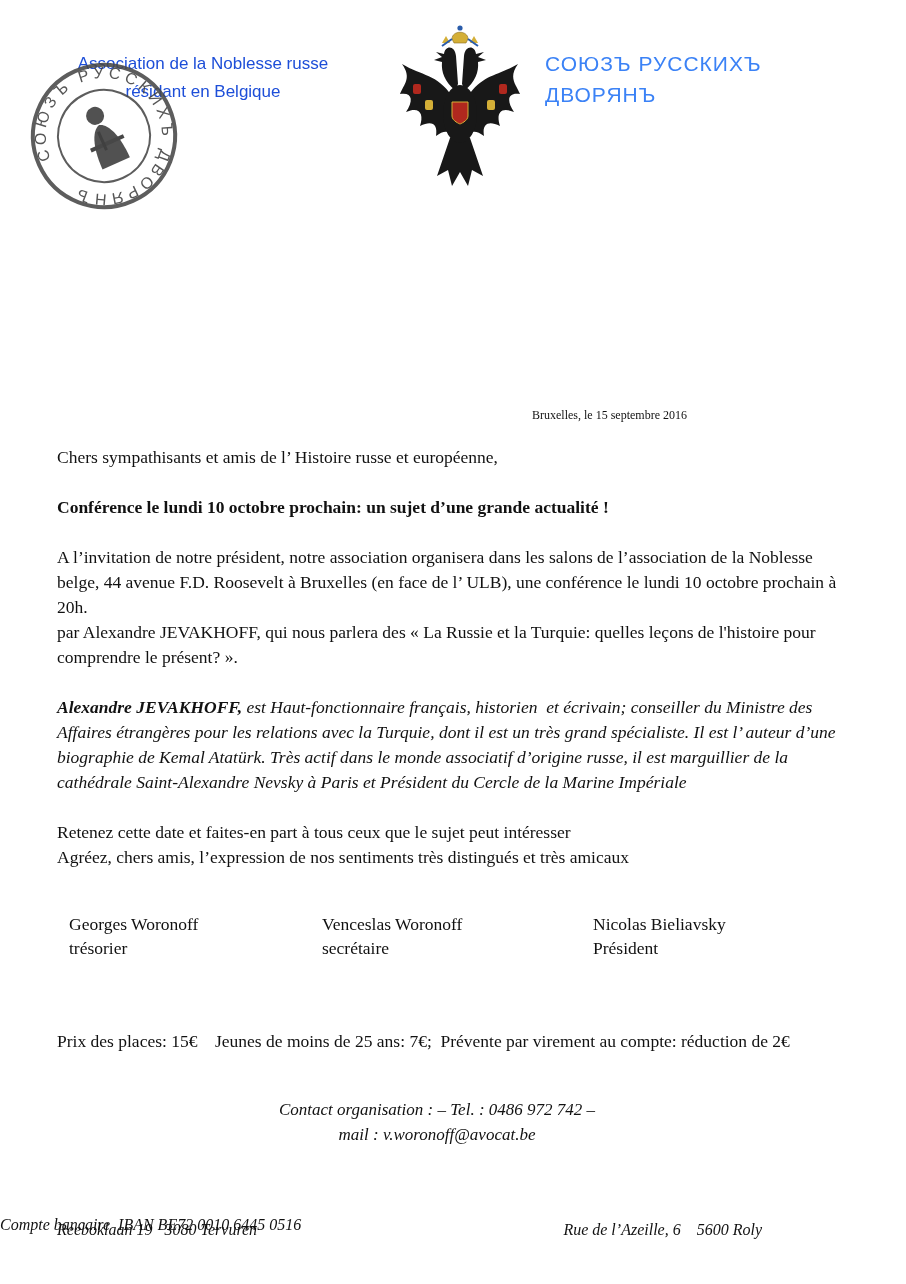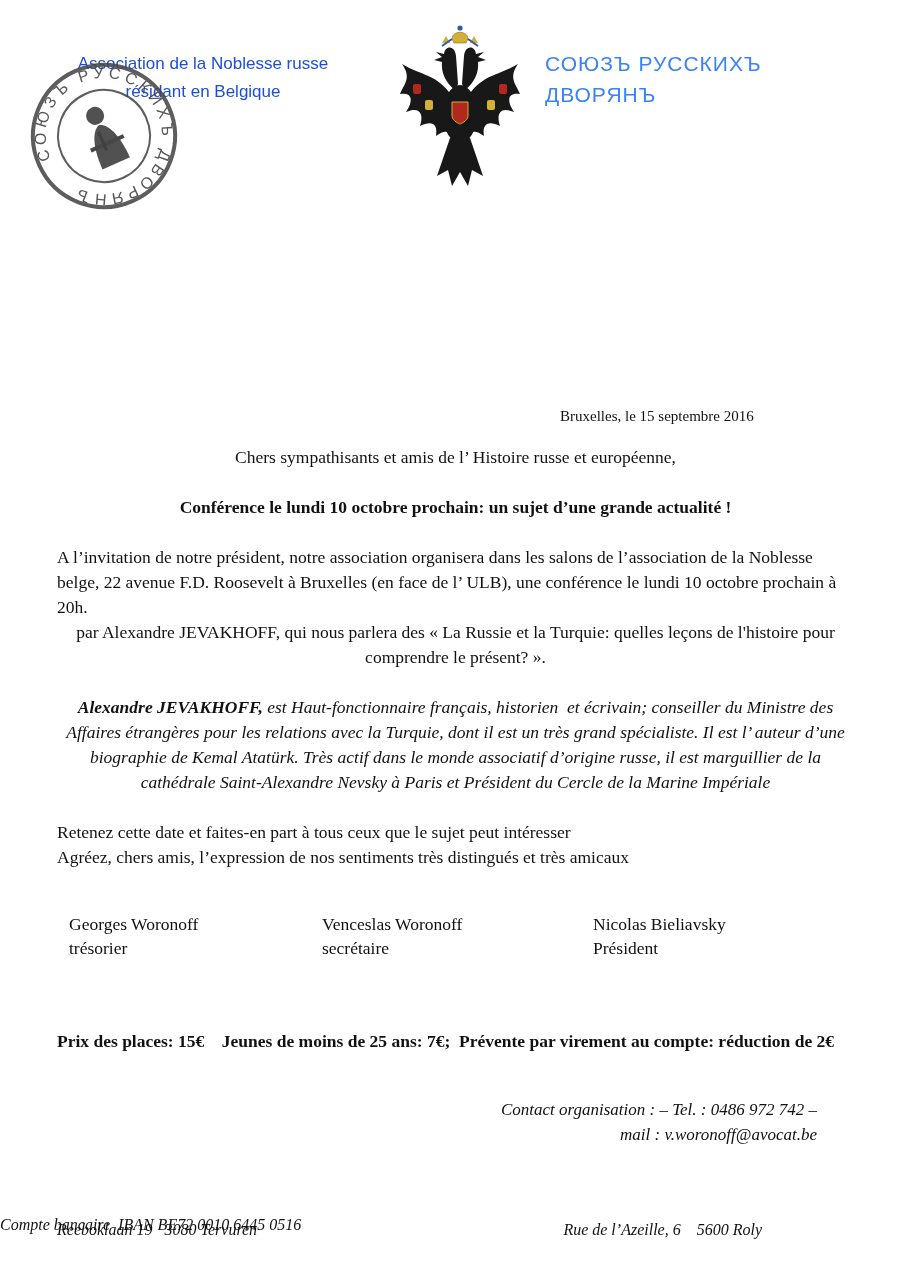--- a/index.html
+++ b/index.html
@@ -22,46 +22,46 @@
   }
   .seal { position:absolute; left:0px; top:52px; }
   .eagle { position:absolute; left:392px; top:24px; }
   .cyr-title {
     position:absolute; left:545px; top:48px;
     font-family:"Liberation Sans", sans-serif;
     font-size:21px; line-height:31px; letter-spacing:1px; color:#3b82f6;
   }
 
   
-  .date-line { position:absolute; left:560px; top:408px; font-size:15px; }
+  .date-line { position:absolute; left:532px; top:408px; font-size:12px; }
   .letter-body {
     position:absolute; left:57px; top:445px; width:797px;
     font-size:17.5px; line-height:25px;
   }
   .letter-body p { white-space:pre-wrap; }
-  .mb { margin-bottom:25px;text-align:center; }
+  .mb { margin-bottom:25px; }
   .bold { font-weight:bold; }
   .italic { font-style:italic; }
 
   
   .sig { position:absolute; top:912px; font-size:17.5px; line-height:24px; }
   .sig-1 { left:69px; }
   .sig-2 { left:322px; }
   .sig-3 { left:593px; }
 
   
   .pricing {
     position:absolute; left:57px; top:1028px; width:800px;
-    font-size:17.5px; line-height:26px; white-space:pre-wrap;font-weight:bold;
+    font-size:17.5px; line-height:26px; white-space:pre-wrap;
   }
 
   
   .contact {
     position:absolute; left:57px; top:1097px; width:760px;
-    text-align:right; font-style:italic; font-size:17px; line-height:25px;
+    text-align:center; font-style:italic; font-size:17px; line-height:25px;
   }
 
   
   .footer-left {
     position:absolute; left:57px; top:1172px;
     font-style:italic; font-size:16px; line-height:23px; white-space:pre-wrap;
   }
   .footer-right {
     position:absolute; right:144px; top:1172px; text-align:right;
     font-style:italic; font-size:16px; line-height:23px; white-space:pre-wrap;
@@ -140,21 +140,21 @@
   <div class="cyr-title">
     <div>СОЮЗЪ РУССКИХЪ</div>
     <div>ДВОРЯНЪ</div>
   </div>
 
   <div class="date-line">Bruxelles, le 15 septembre 2016</div>
 
   <div class="letter-body">
     <p class="mb">Chers sympathisants et amis de l’ Histoire russe et européenne,</p>
     <p class="mb bold">Conférence le lundi 10 octobre prochain: un sujet d’une grande actualité !</p>
-    <p>A l’invitation de notre président, notre association organisera dans les salons de l’association de la Noblesse belge, 22 avenue F.D. Roosevelt à Bruxelles (en face de l’ ULB), une conférence le lundi 10 octobre prochain à 20h.</p>
+    <p>A l’invitation de notre président, notre association organisera dans les salons de l’association de la Noblesse belge, 44 avenue F.D. Roosevelt à Bruxelles (en face de l’ ULB), une conférence le lundi 10 octobre prochain à 20h.</p>
     <p class="mb">par Alexandre JEVAKHOFF, qui nous parlera des « La Russie et la Turquie: quelles leçons de l'histoire pour comprendre le présent? ».</p>
     <p class="mb italic"><span class="bold">Alexandre JEVAKHOFF,</span><span> est Haut-fonctionnaire français, historien  et écrivain; conseiller du Ministre des Affaires étrangères pour les relations avec la Turquie, dont il est un très grand spécialiste. Il est l’ auteur d’une biographie de Kemal Atatürk. Très actif dans le monde associatif d’origine russe, il est marguillier de la cathédrale Saint-Alexandre Nevsky à Paris et Président du Cercle de la Marine Impériale</span></p>
     <p>Retenez cette date et faites-en part à tous ceux que le sujet peut intéresser</p>
     <p>Agréez, chers amis, l’expression de nos sentiments très distingués et très amicaux</p>
   </div>
 
   <div class="sig sig-1">
     <div>Georges Woronoff</div>
     <div>trésorier</div>
   </div>

